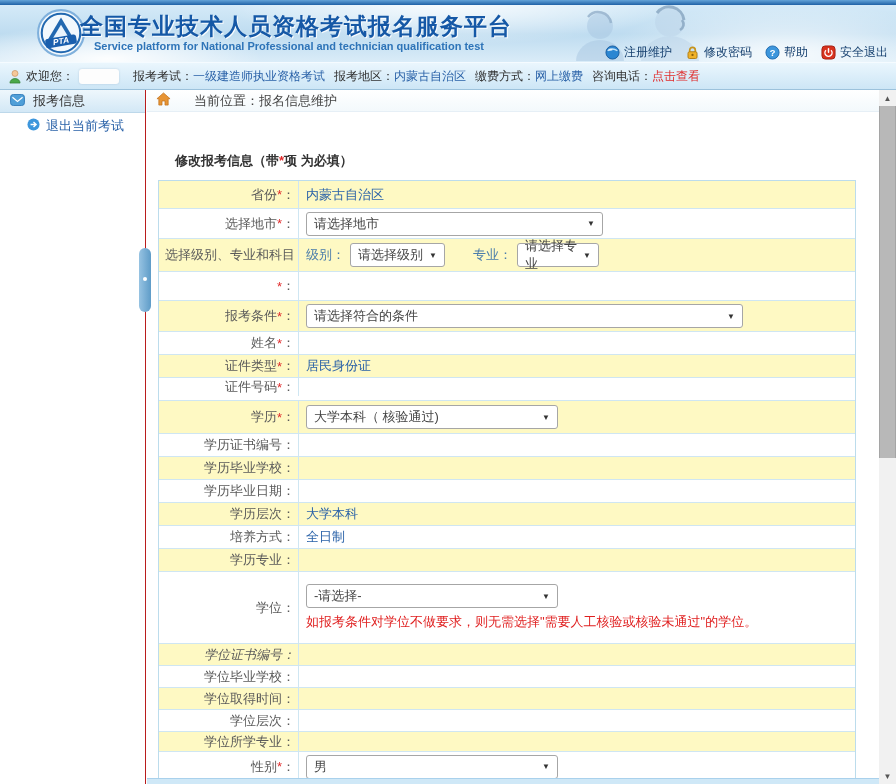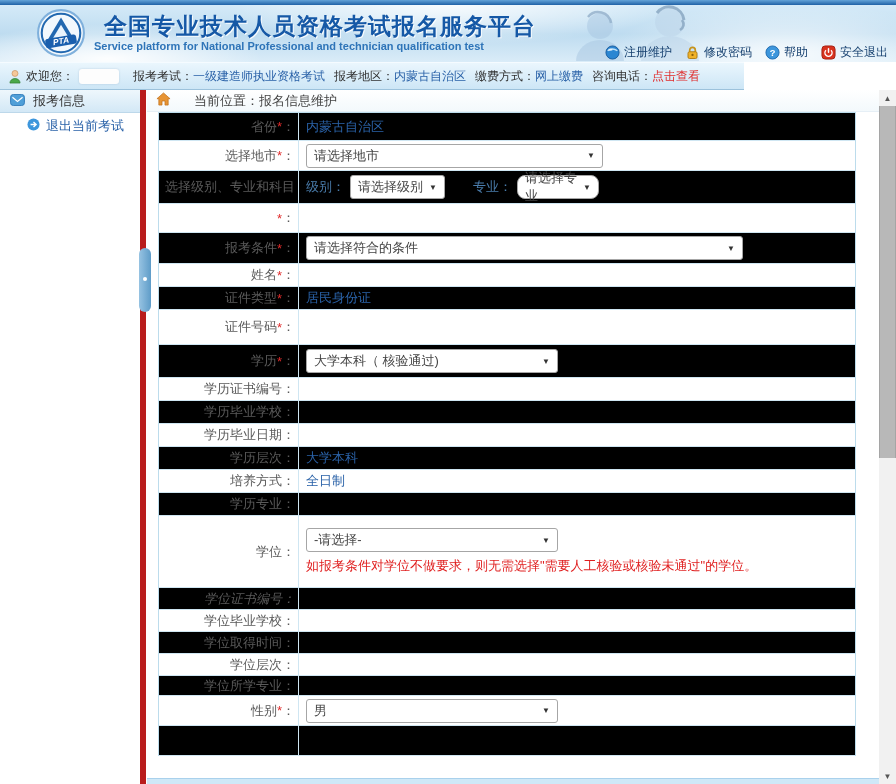--- a/index.html
+++ b/index.html
@@ -8,50 +8,50 @@
 
 
 .header{position:absolute;top:0;left:0;width:896px;height:62px;
  background:
   radial-gradient(ellipse 220px 50px at 12% 95%, rgba(255,255,255,.95), rgba(255,255,255,0) 70%),
   radial-gradient(ellipse 320px 60px at 50% 5%, rgba(255,255,255,.85), rgba(255,255,255,0) 70%),
   radial-gradient(ellipse 260px 70px at 88% 85%, rgba(255,255,255,.8), rgba(255,255,255,0) 70%),
   linear-gradient(180deg,#d8ecf9 0%,#bedcf0 55%,#daecf8 100%)}
 .top-strip{position:absolute;top:0;left:0;right:0;height:5px;background:linear-gradient(180deg,#63a3d8,#1f61a6)}
 .logo{position:absolute;left:36px;top:8px;width:50px;height:50px}
-.brand-title{position:absolute;left:104px;top:11px;font-size:23px;font-weight:bold;color:#1558a6;letter-spacing:1px;text-shadow:1px 1px 0 rgba(255,255,255,.9)}
+.brand-title{position:absolute;left:80px;top:11px;font-size:23px;font-weight:bold;color:#1558a6;letter-spacing:1px;text-shadow:1px 1px 0 rgba(255,255,255,.9)}
 .brand-sub{position:absolute;left:94px;top:40px;font-size:11px;font-weight:bold;color:#2e74b8}
 .cs-art{position:absolute;left:540px;top:4px;opacity:.5}
 .header-links{position:absolute;right:8px;top:44px;display:flex;gap:13px;align-items:center}
 .hlink{display:flex;align-items:center;gap:4px;font-size:12px;color:#16406f;cursor:pointer;white-space:nowrap}
 .hlink .ic{display:inline-flex;align-items:center}
 
 
-.welcome{position:absolute;top:62px;left:0;width:744px;height:28px;background:linear-gradient(180deg,#eaf6fd,#cde6f6);border-top:1px solid #f5fbff;border-bottom:1px solid #9cc2dc;display:flex;align-items:center;padding-left:8px;font-size:12px;color:#2f2f2f;white-space:nowrap}
+.welcome{position:absolute;top:62px;left:0;width:896px;height:28px;background:linear-gradient(180deg,#eaf6fd,#cde6f6);border-top:1px solid #f5fbff;border-bottom:1px solid #9cc2dc;display:flex;align-items:center;padding-left:8px;font-size:12px;color:#2f2f2f;white-space:nowrap}
 .welcome .ic{display:inline-flex;align-items:center;margin-right:4px}
 .redact-name{display:inline-block;width:40px;height:15px;background:#fdfdfd;border-radius:3px;margin:0 5px;box-shadow:0 0 2px rgba(120,150,180,.4)}
 .w-item{margin-left:9px}
 .w-val-blue{color:#2a62a8}
 .w-val-red{color:#e02b2b;cursor:pointer}
 
 
-.sidebar{position:absolute;top:90px;left:0;width:146px;bottom:0;background:#fff;border-right:6px solid #b91c1c}
+.sidebar{position:absolute;top:90px;left:0;width:146px;bottom:0;background:#fff;border-right:1px solid #b91c1c}
 .side-item1{height:23px;background:linear-gradient(180deg,#eef7fc,#d3e8f6);border-bottom:1px solid #bdd8ea;display:flex;align-items:center;padding-left:10px;gap:8px;font-size:13px;color:#333;cursor:pointer}
 .side-item2{height:25px;display:flex;align-items:center;padding-left:27px;gap:6px;font-size:13px;color:#2a62a8;cursor:pointer}
 .handle{position:absolute;left:139px;top:248px;width:12px;height:64px;background:linear-gradient(90deg,#97c3e2,#5e9cc8);border-radius:6px;cursor:pointer;z-index:7}
 .handle::after{content:"";position:absolute;left:4px;top:29px;width:4px;height:4px;background:#fff;border-radius:50%}
 
 
 .content{position:absolute;top:90px;left:147px;right:17px;bottom:0;background:#fff}
 .breadcrumb{height:22px;display:flex;align-items:center;gap:23px;padding-left:9px;font-size:13px;color:#444;background:linear-gradient(180deg,#ffffff,#f3f9fc);border-bottom:1px solid #e6eff6}
 .form-title{margin:40px 0 10px 28px;font-size:13px;font-weight:bold;color:#333}
 .star{color:#e02b2b}
 .ftable{margin-left:11px;width:698px;border:1px solid #bcdcec;border-bottom:none}
 .frow{display:flex;border-bottom:1px solid #cfe6f2;background:#fff}
-.frow.alt{background:#000000}
+.frow.alt{background:#fef9c3}
 .cell-l{width:140px;min-width:140px;display:flex;align-items:center;justify-content:flex-end;padding-right:3px;font-size:13px;color:#5a5a5a;border-right:1px solid #cfe6f2;text-align:right}
 .cell-v{flex:1;display:flex;align-items:center;padding-left:7px;font-size:13px;color:#2a62a8}
 .cell-v.col{flex-direction:column;align-items:flex-start;justify-content:center;gap:5px}
 .sel{background:#fff;border:1px solid #a6a6a6;border-radius:3px;height:24px;display:flex;align-items:center;justify-content:space-between;padding:0 7px;color:#444;cursor:pointer;font-size:13px}
 .sel-arrow{font-size:8px;color:#333;margin-left:6px}
 .inline-lbl{color:#4a7cab;margin-right:5px}
 .inline-gap{width:28px}
 .note-red{color:#e01f1f;font-size:13px}
 
 
@@ -179,20 +179,21 @@
   <div class="content">
     <div class="breadcrumb">
       <span class="ic">
         <svg width="15" height="14" viewBox="0 0 16 15">
           <path d="M8 1 L15 7.2 H13 V14 H9.6 V9.6 H6.4 V14 H3 V7.2 H1 Z" fill="#e79434" stroke="#c2721c" stroke-width=".8"></path>
         </svg>
       </span>
       <span>当前位置：报名信息维护</span>
     </div>
 
+    <div class="form-title"><span>修改报考信息（带</span><span class="star">*</span><span>项 为必填）</span></div>
 
     <div class="ftable" id="ftable">
         <div class="frow alt" style="height: 28px;">
           <div class="cell-l">
             <span>省份</span>
             <span class="star">*</span>
             <span>：</span>
           </div>
           <div class="cell-v">
             <span>内蒙古自治区</span>
@@ -216,21 +217,21 @@
             <span>选择级别、专业和科目</span>
           </div>
           <div class="cell-v">
             <span class="inline-lbl">级别：</span>
             <div class="sel" style="width: 95px;">
               <span class="sel-text">请选择级别</span>
               <span class="sel-arrow">▼</span>
             </div>
             <span class="inline-gap"></span>
             <span class="inline-lbl">专业：</span>
-            <div class="sel" style="width: 82px; border-radius: 8px;">
+            <div class="sel" style="width: 82px;">
               <span class="sel-text">请选择专业</span>
               <span class="sel-arrow">▼</span>
             </div>
           </div>
         </div>
         <div class="frow" style="height: 29px;">
           <div class="cell-l">
             <span class="star">*</span>
             <span>：</span>
           </div>
@@ -260,21 +261,21 @@
         <div class="frow alt" style="height: 23px;">
           <div class="cell-l">
             <span>证件类型</span>
             <span class="star">*</span>
             <span>：</span>
           </div>
           <div class="cell-v">
             <span>居民身份证</span>
           </div>
         </div>
-        <div class="frow" style="height: 35px;">
+        <div class="frow" style="height: 23px; flex-direction: column;">
           <div class="cell-l">
             <span>证件号码</span>
             <span class="star">*</span>
             <span>：</span>
           </div>
           <div class="cell-v"></div>
         </div>
         <div class="frow alt" style="height: 33px; justify-content: flex-end;">
           <div class="cell-l">
             <span>学历</span>

